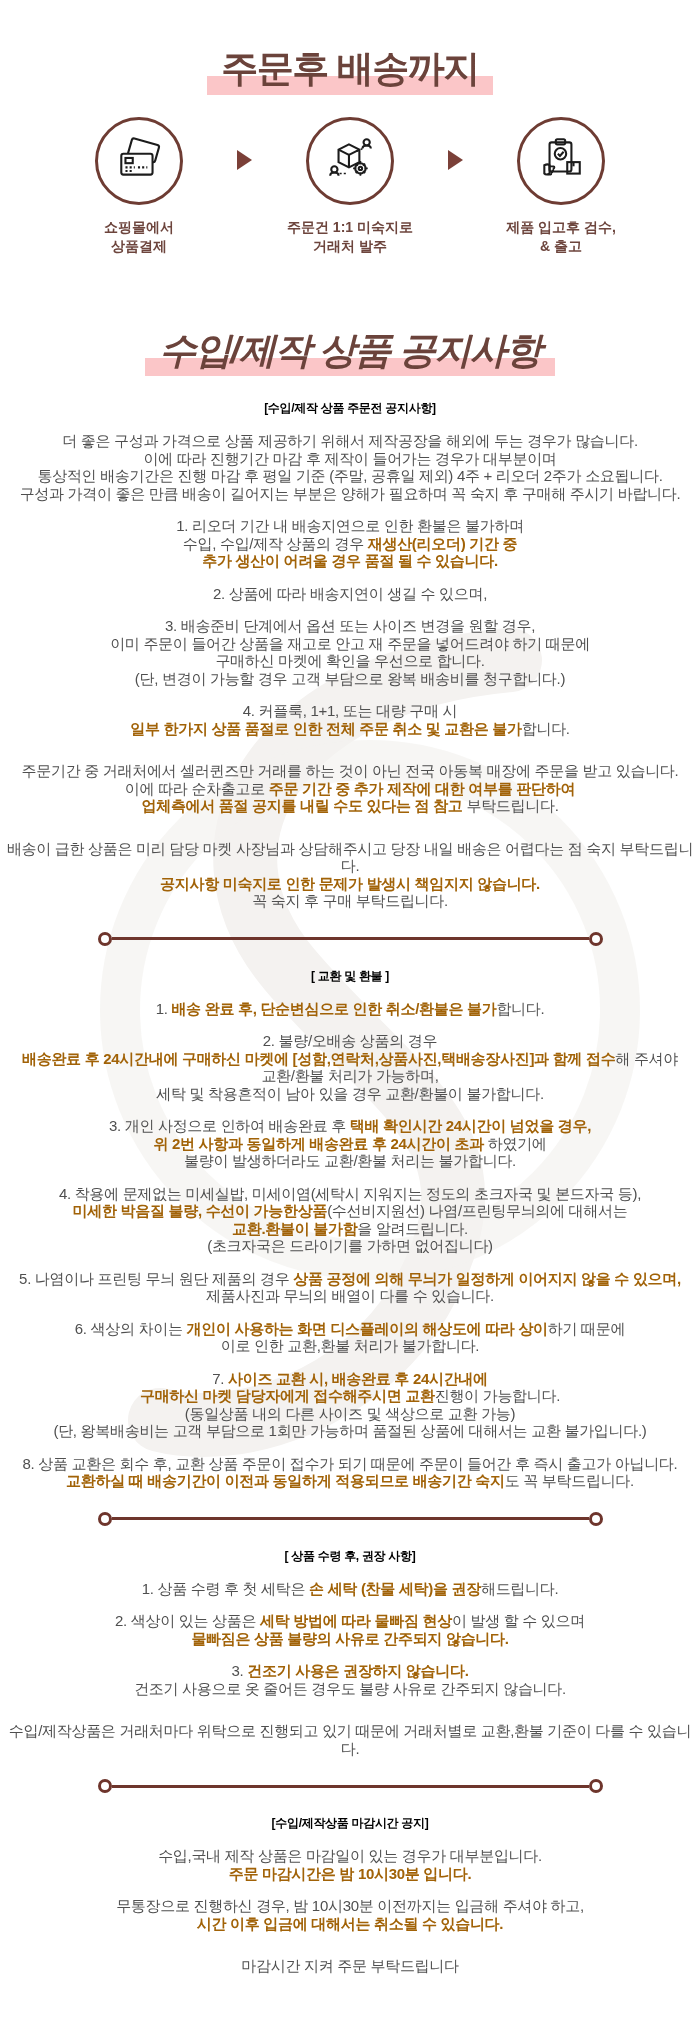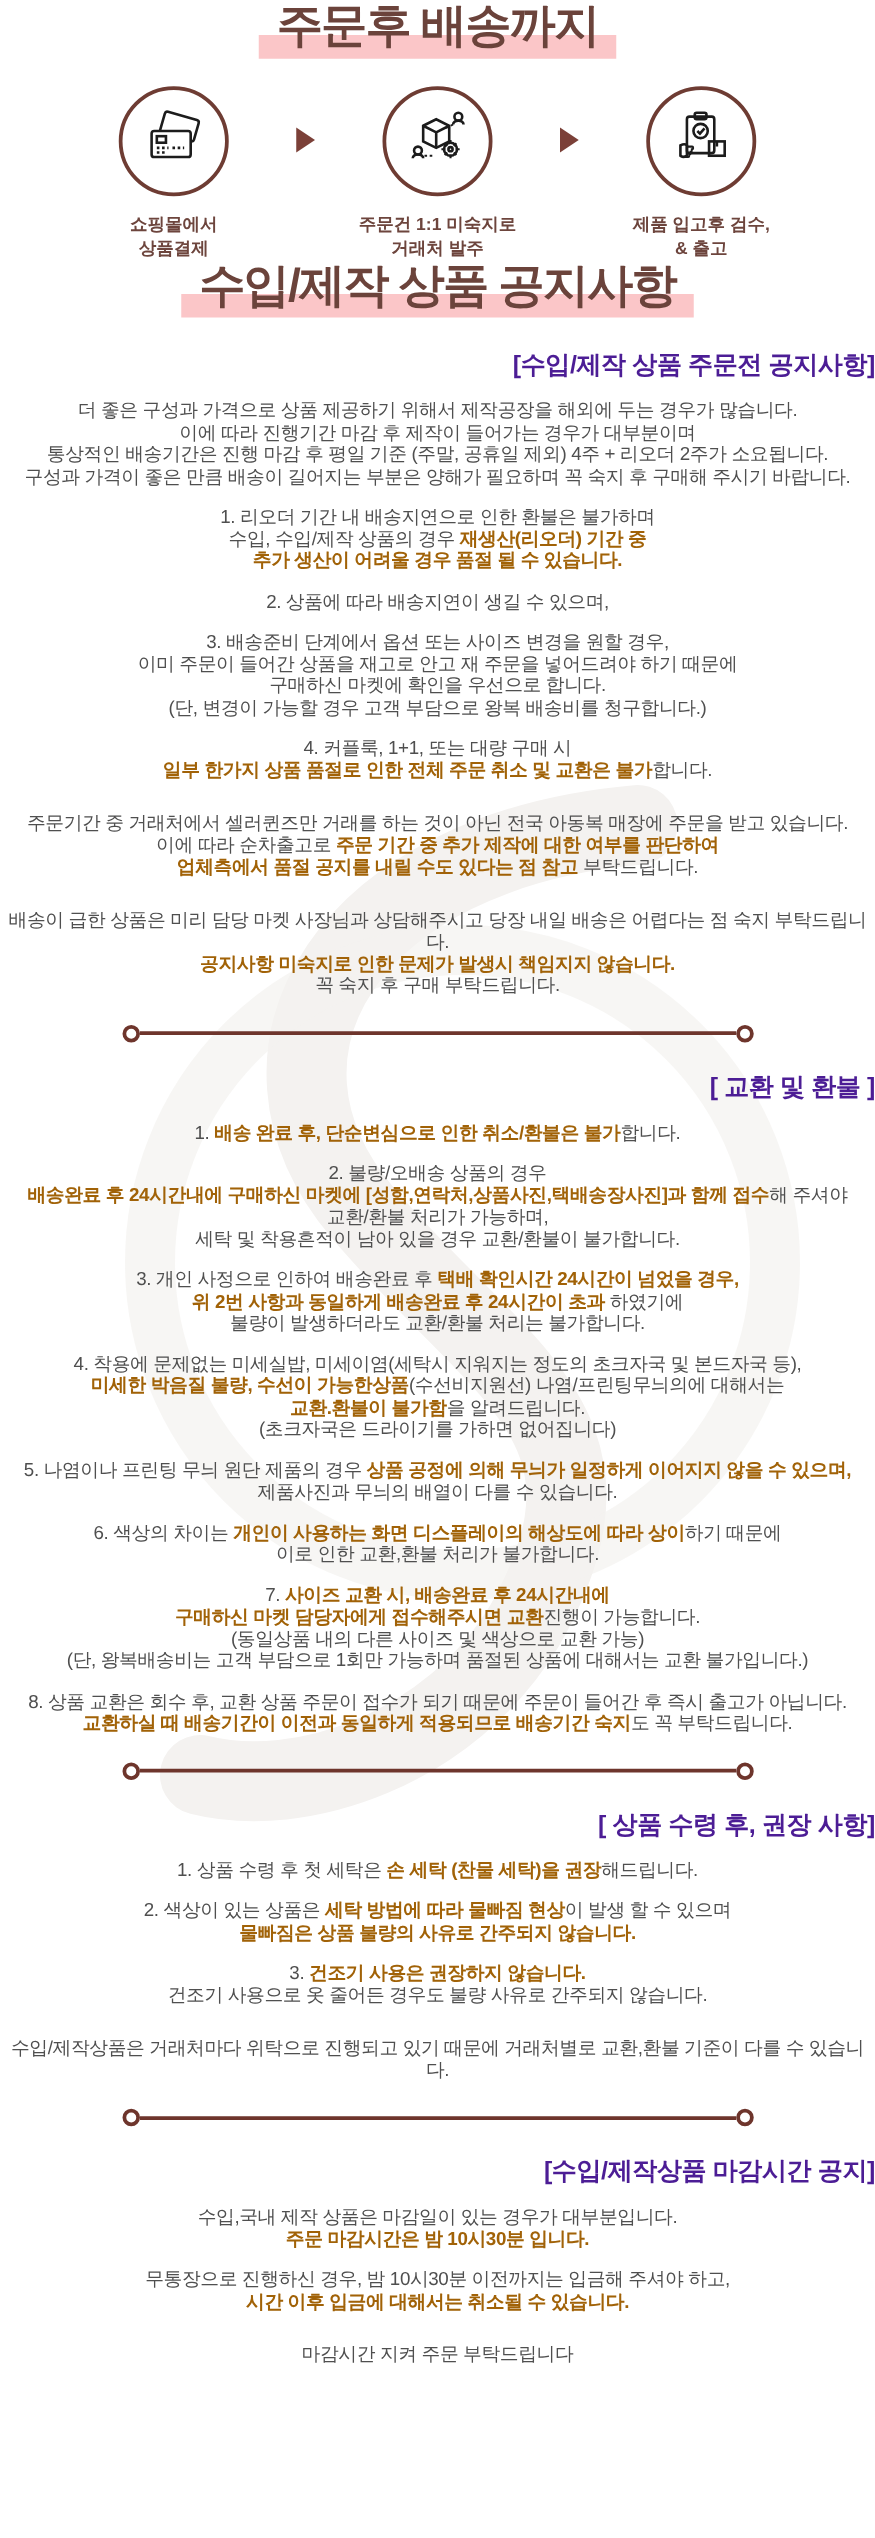--- a/index.html
+++ b/index.html
@@ -2,46 +2,46 @@
 <html><head>
 <meta charset="utf-8">
 <style>
   html,body{margin:0;padding:0;background:#ffffff;}
   body{
     width:700px;height:2030px;overflow:hidden;position:relative;
     font-family:"Liberation Sans","DejaVu Sans",sans-serif;
     -webkit-font-smoothing:antialiased;
   }
   .watermark{position:absolute;top:540px;left:50%;transform:translateX(-50%);z-index:0;pointer-events:none;}
-  .page{position:relative;z-index:1;}
+  .page{position:relative;z-index:1;padding-top:48px;}
 
   
   .big-title{margin:0;text-align:center;font-size:37px;font-weight:800;color:#6b433b;letter-spacing:-1.5px;}
   .big-title .hl{
     background:linear-gradient(to top,#fbc6c8 40%,rgba(0,0,0,0) 40%);
     padding:0 14px 4px 14px;display:inline-block;line-height:1.15;
   }
-  .title2{}
+  .title2{margin-top:74px;font-style:italic;}
 
   
   .steps{margin-top:22px;display:flex;justify-content:center;align-items:flex-start;}
   .step{width:192px;display:flex;flex-direction:column;align-items:center;}
   .circle{
     width:82px;height:82px;border:3px solid #6e3c33;border-radius:50%;
     background:#fff;display:flex;align-items:center;justify-content:center;
   }
   .step-label{margin-top:13px;text-align:center;font-size:14px;font-weight:bold;color:#6d453d;line-height:19px;}
   .arrow{
     width:0;height:0;margin:33px 2px 0 2px;
     border-left:15px solid #7b4038;border-top:10px solid transparent;border-bottom:10px solid transparent;
   }
 
   
   .sections{margin-top:24px;}
-  .sec-heading{color:#4c1d95;font-weight:bold;font-size:20px;text-align:right;margin:2px 0 15px 0;letter-spacing:-0.3px;}
+  .sec-heading{color:#000000;font-weight:bold;font-size:12px;text-align:center;margin:2px 0 15px 0;letter-spacing:-0.3px;}
   .block{margin-bottom:15px;text-align:center;}
   .block.sp{margin-top:25px;}
   .line{font-size:15px;color:#4f4f4f;line-height:17.5px;letter-spacing:-0.3px;}
   .line .red{color:#a16207;font-weight:bold;}
 
   
   .divider{display:flex;align-items:center;width:505px;margin:22px auto 22px auto;}
   .ring{width:8px;height:8px;border:3px solid #6e352c;border-radius:50%;background:#fff;flex:0 0 auto;}
   .rule{flex:1;height:3px;background:#6e352c;}
 </style>

